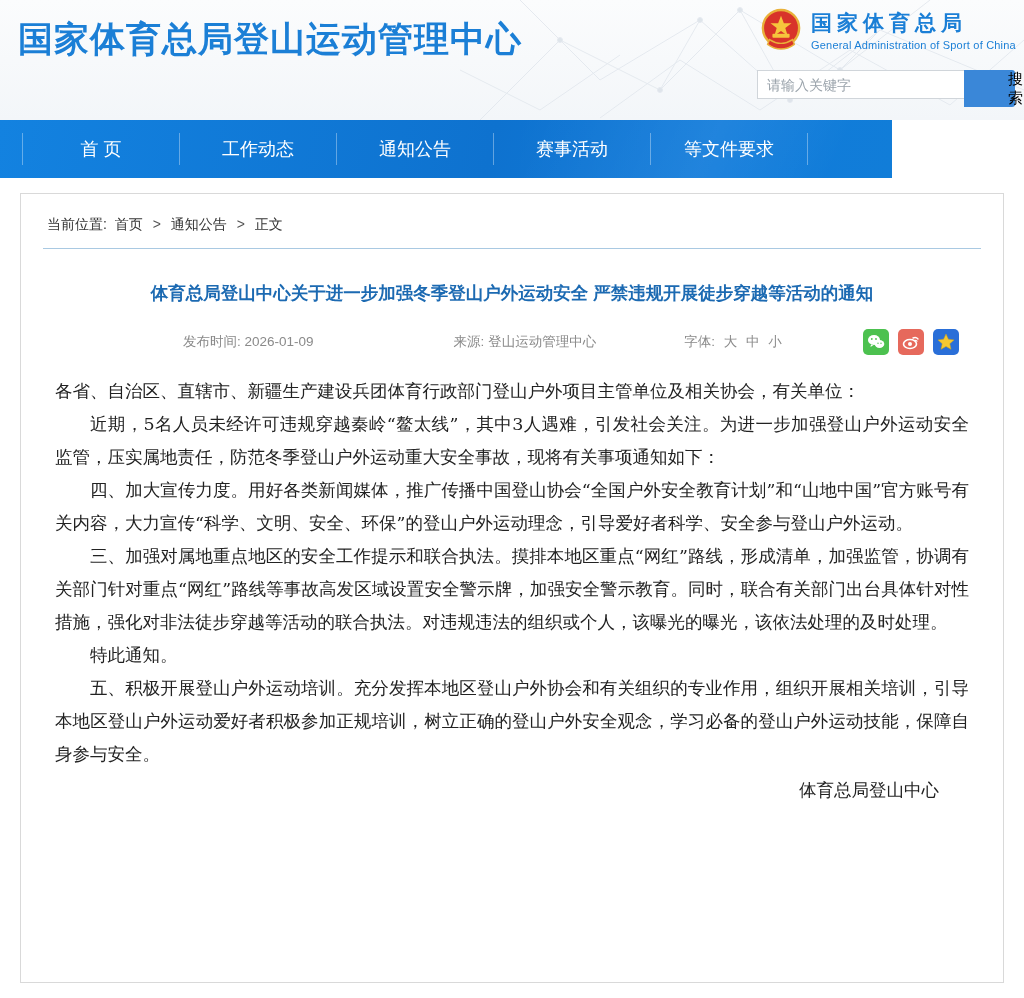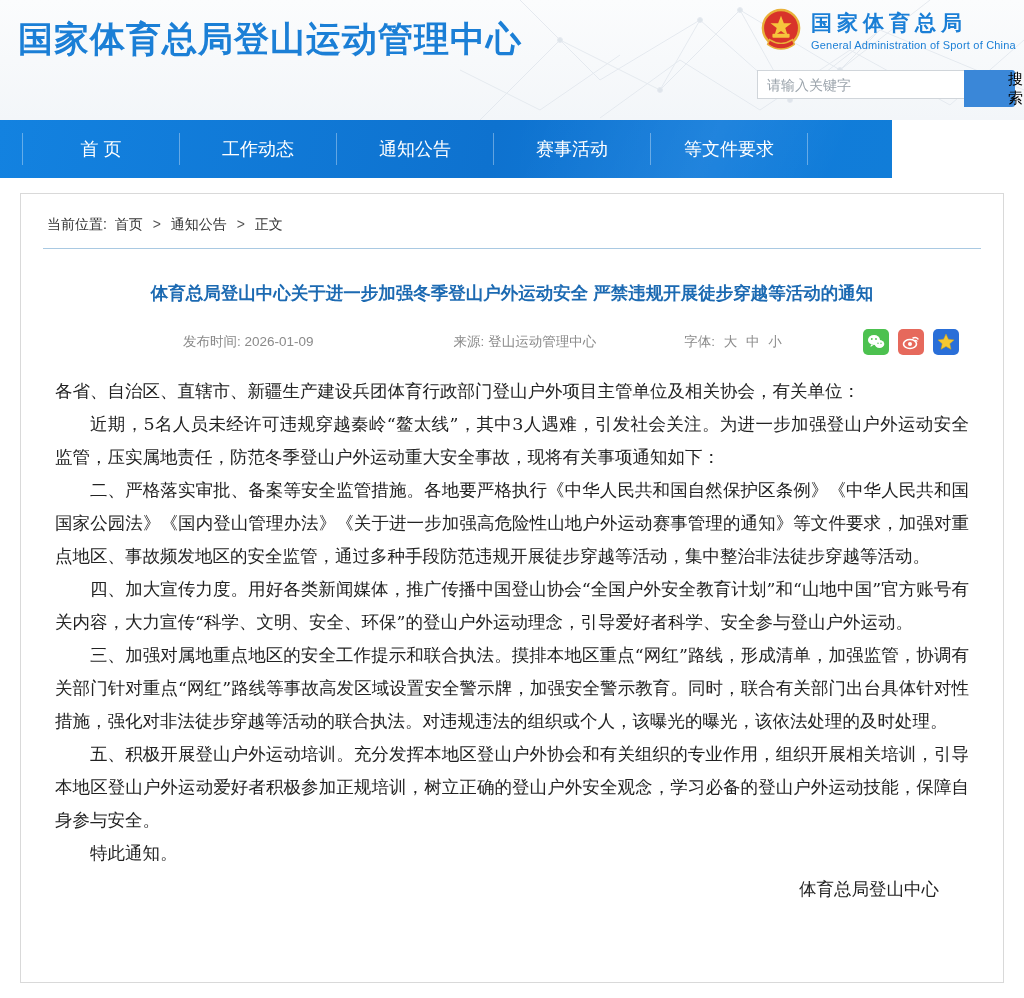--- a/index.html
+++ b/index.html
@@ -172,25 +172,24 @@
           <svg width="18" height="18" viewBox="0 0 18 18">
               <path d="M9 1 L11.4 6.2 L17 6.9 L12.8 10.7 L14 16.3 L9 13.4 L4 16.3 L5.2 10.7 L1 6.9 L6.6 6.2 Z" fill="#f5c832" stroke="#caa018" stroke-width="0.5"></path>
             </svg>
         </span>
       </span>
     </div>
 
     <div class="article-body">
       <p class="no-indent">各省、自治区、直辖市、新疆生产建设兵团体育行政部门登山户外项目主管单位及相关协会，有关单位：</p>
       <p>近期，5名人员未经许可违规穿越秦岭“鳌太线”，其中3人遇难，引发社会关注。为进一步加强登山户外运动安全监管，压实属地责任，防范冬季登山户外运动重大安全事故，现将有关事项通知如下：</p>
-      <p>二、严格落实审批、备案等安全监管措施。各地要严格执行《中华人民共和国自然保护区条例》《中华人民共和国国家公园法》《国内登山管理办法》《关于进一步加强高危险性山地户外运动赛事管理的通知》等文件要求，加强对重点地区、事故频发地区的安全监管，通过多种手段防范违规开展徒步穿越等活动，集中整治非法徒步穿越等活动。</p>
       <p>四、加大宣传力度。用好各类新闻媒体，推广传播中国登山协会“全国户外安全教育计划”和“山地中国”官方账号有关内容，大力宣传“科学、文明、安全、环保”的登山户外运动理念，引导爱好者科学、安全参与登山户外运动。</p>
       <p>三、加强对属地重点地区的安全工作提示和联合执法。摸排本地区重点“网红”路线，形成清单，加强监管，协调有关部门针对重点“网红”路线等事故高发区域设置安全警示牌，加强安全警示教育。同时，联合有关部门出台具体针对性措施，强化对非法徒步穿越等活动的联合执法。对违规违法的组织或个人，该曝光的曝光，该依法处理的及时处理。</p>
+      <p>特此通知。</p>
       <p>五、积极开展登山户外运动培训。充分发挥本地区登山户外协会和有关组织的专业作用，组织开展相关培训，引导本地区登山户外运动爱好者积极参加正规培训，树立正确的登山户外安全观念，学习必备的登山户外运动技能，保障自身参与安全。</p>
-      <p>特此通知。</p>
       <div class="signature">
         <div>体育总局登山中心</div>
 
       </div>
     </div>
 
   </div>
 </div>
 
 </body></html>

